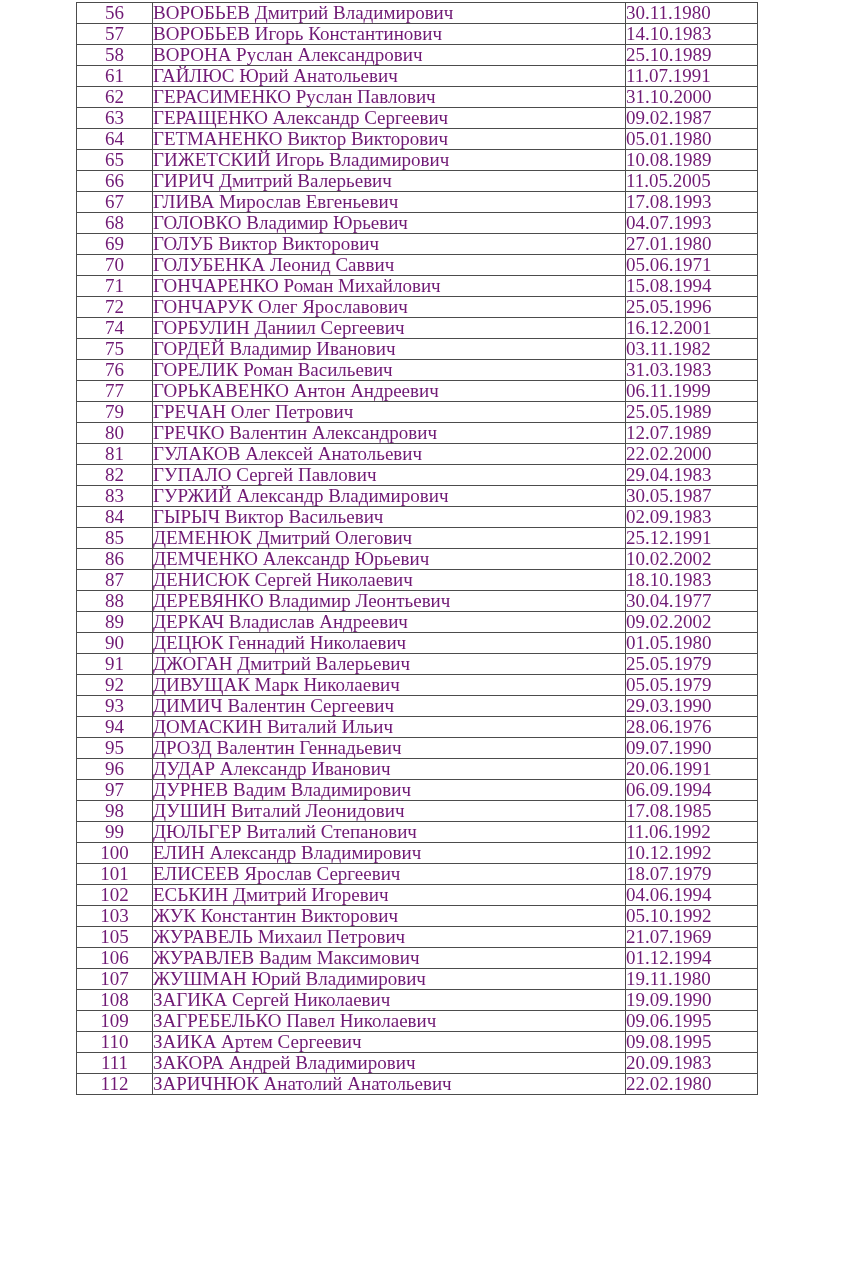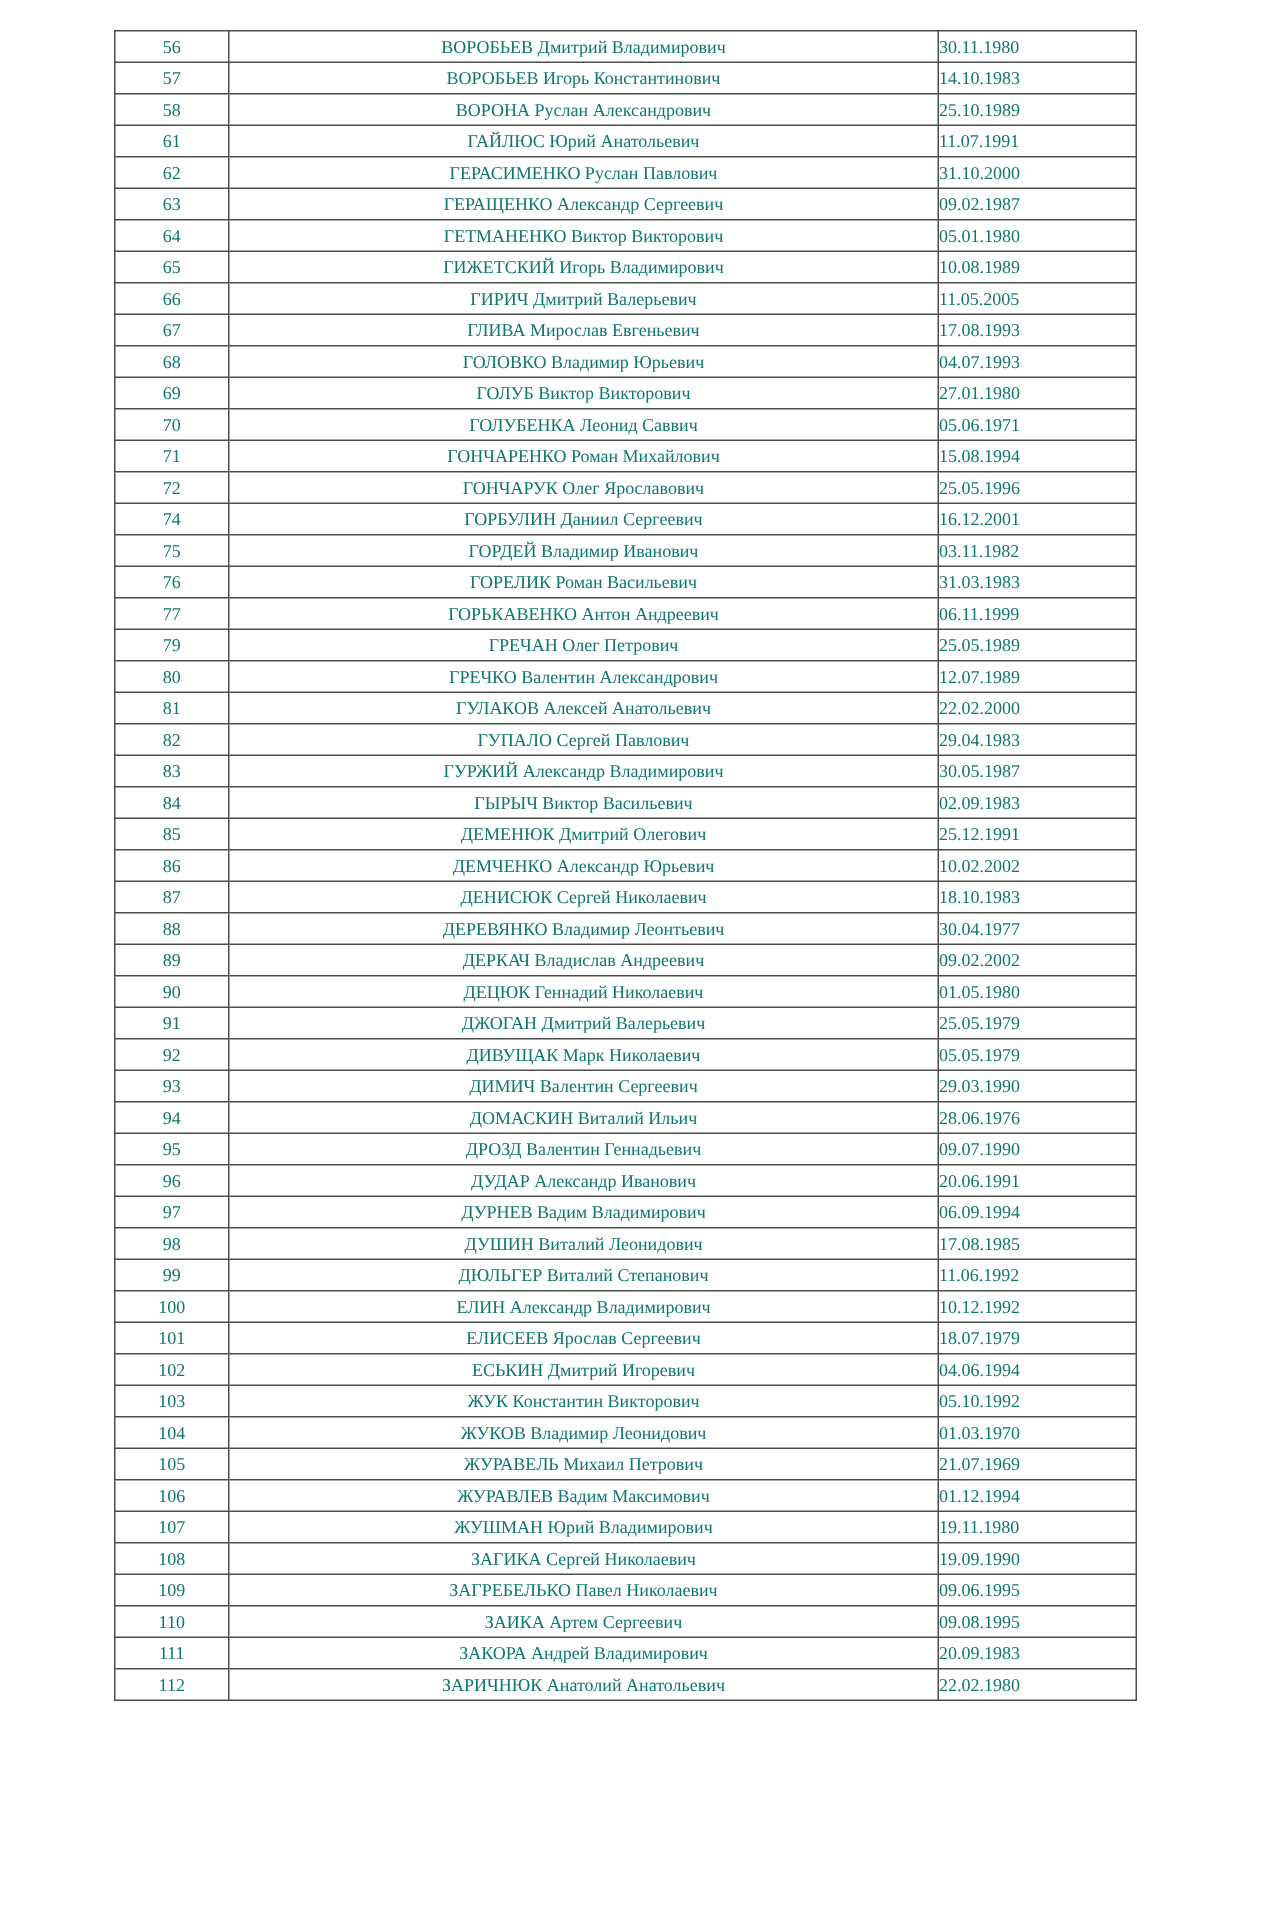--- a/index.html
+++ b/index.html
@@ -16,45 +16,45 @@
     overflow: hidden;
   }
   .page {
     position: absolute;
     inset: 0;
     background: #ffffff;
   }
   table.roster {
     position: absolute;
     left: 76px;
-    top: 20px;
+    top: 2px;
     width: 681px;
     border-collapse: collapse;
     table-layout: fixed;
-    font-size: 12px;
-    color: #0f766e;
+    font-size: 19px;
+    color: #701a75;
   }
   table.roster col.c-num  { width: 76px;  }
   table.roster col.c-name { width: 473px; }
   table.roster col.c-dob  { width: 132px; }
   table.roster td {
     border: 1px solid #4c4c4c;
     height: 20px;
     padding: 0;
     line-height: 20px;
     white-space: nowrap;
     overflow: hidden;
     vertical-align: middle;
   }
   td.num {
     text-align: center;
     padding-right: 4px;
   }
   td.name {
-    text-align: center;
+    text-align: left;
     padding-left: 10px;
   }
   td.dob {
     text-align: left;
   }
 </style>
 </head>
 <body>
 
 <div class="page">
@@ -279,25 +279,20 @@
     <td class="num">102</td>
     <td class="name">ЕСЬКИН Дмитрий Игоревич</td>
     <td class="dob">04.06.1994</td>
   </tr>
         <tr>
     <td class="num">103</td>
     <td class="name">ЖУК Константин Викторович</td>
     <td class="dob">05.10.1992</td>
   </tr>
         <tr>
-    <td class="num">104</td>
-    <td class="name">ЖУКОВ Владимир Леонидович</td>
-    <td class="dob">01.03.1970</td>
-  </tr>
-        <tr>
     <td class="num">105</td>
     <td class="name">ЖУРАВЕЛЬ Михаил Петрович</td>
     <td class="dob">21.07.1969</td>
   </tr>
         <tr>
     <td class="num">106</td>
     <td class="name">ЖУРАВЛЕВ Вадим Максимович</td>
     <td class="dob">01.12.1994</td>
   </tr>
         <tr>

